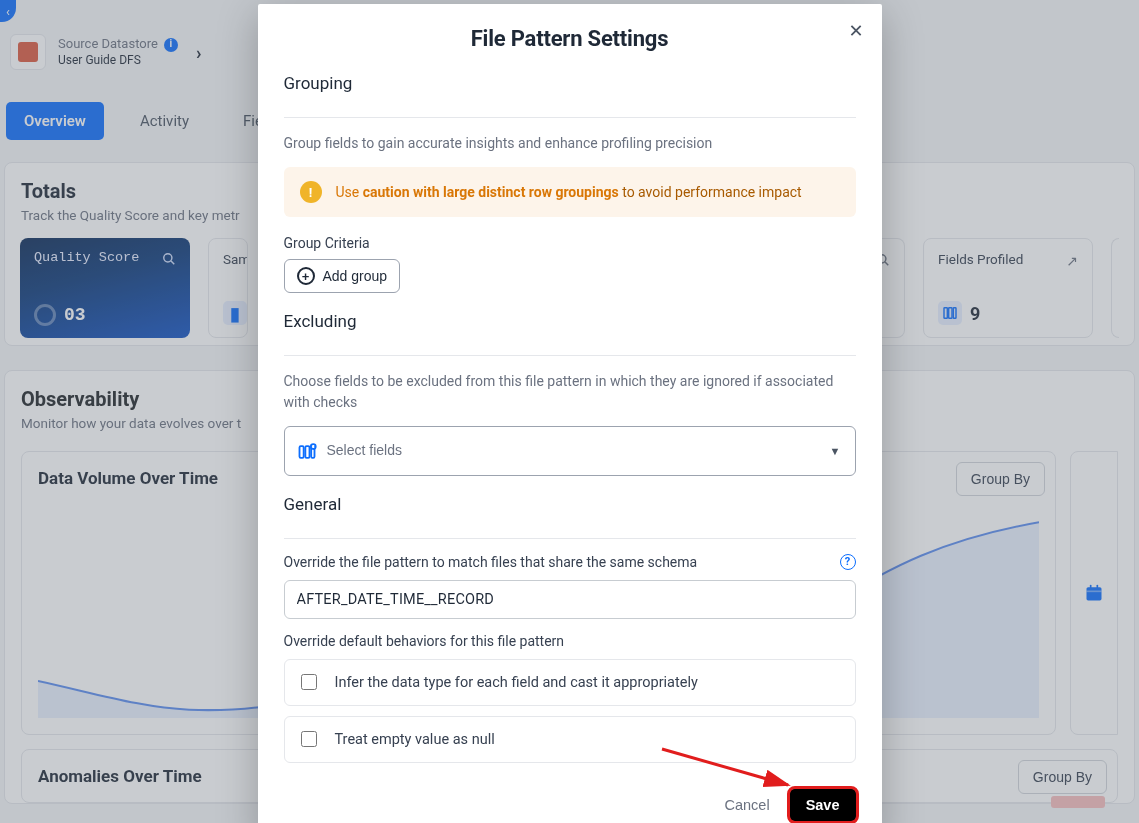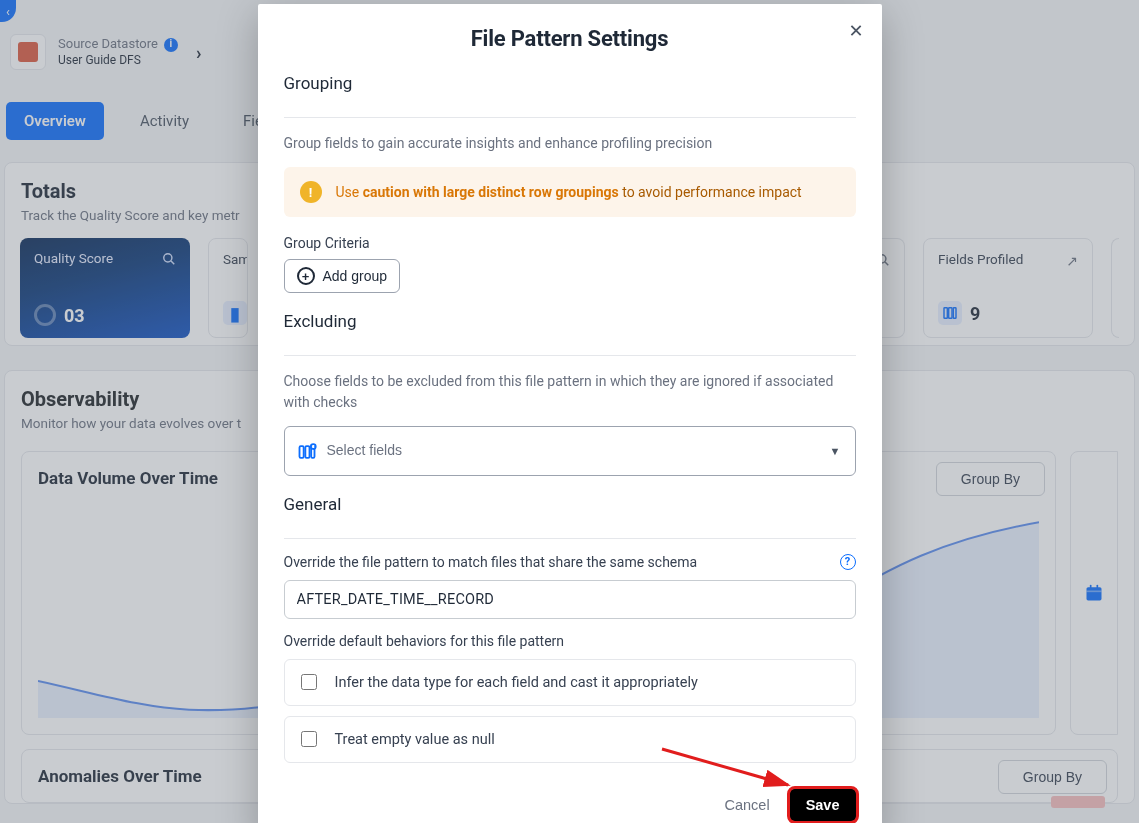--- a/index.html
+++ b/index.html
@@ -60,20 +60,21 @@
   .tcard {
     flex: 0 0 170px; height:100px; border:1px solid #e5e7eb; border-radius:8px; background:#fff;
     padding:12px 14px; position:relative; display:flex; flex-direction:column; justify-content:space-between;
   }
   .tcard-label { font-size:13.5px; color:#374151; }
   .tcard-val { font-size:18px; font-weight:700; color:#1f2937; display:flex; align-items:center; gap:8px; }
   .tcard-action { position:absolute; top:14px; right:14px; color:#6b7280; font-size:14px; }
   .tcard.quality {
     background: linear-gradient(165deg,#0b2a57 0%, #0d3a7a 40%, #1353c4 100%);
     border:none;
+    font-family:Liberation Mono, monospace;
   }
   .tcard.quality .tcard-label { color:#e6ecff; }
   .tcard.quality .tcard-val { color:#fff; }
   .tcard.quality .tcard-action { color:#cbd9f7; }
   .pill-ico { width:24px; height:24px; border-radius:5px; display:inline-flex; align-items:center; justify-content:center; }
   .pill-blue { background:#e6efff; color:#0d6efd; }
   .ring { width:22px; height:22px; border:3px solid rgba(255,255,255,.35); border-radius:50%; display:inline-block;}
 
   .spacer-card { flex:1; }
   .fields-card { flex:0 0 170px; }
@@ -88,21 +89,21 @@
 
   .obs-inner-row {
     display:flex; gap:14px; margin-top:20px; align-items:stretch;
   }
   .obs-chart-panel {
     flex:1; border:1px solid #e5e7eb; border-radius:8px; padding:16px; height:284px; position:relative;
   }
   .chart-title { font-size:17px; font-weight:700; color:#1f2937; }
   .group-by-btn {
     position:absolute; top:10px; right:10px;
-    border:1px solid #d1d5db; border-radius:6px; padding:8px 24px; font-size:14px; color:#374151;
+    border:1px solid #d1d5db; border-radius:6px; padding:8px 14px; font-size:14px; color:#374151;
     display:inline-flex; align-items:center; gap:6px; background:#fff;
   }
   .cal-btn {
     width:48px; border:1px solid #e5e7eb; border-top-left-radius:8px; border-bottom-left-radius:8px;
     display:flex; align-items:center; justify-content:center; color:#0d6efd;
   }
 
   .anom-panel {
     border:1px solid #e5e7eb; border-radius:8px; margin-top:14px; padding:16px; position:relative;
   }

